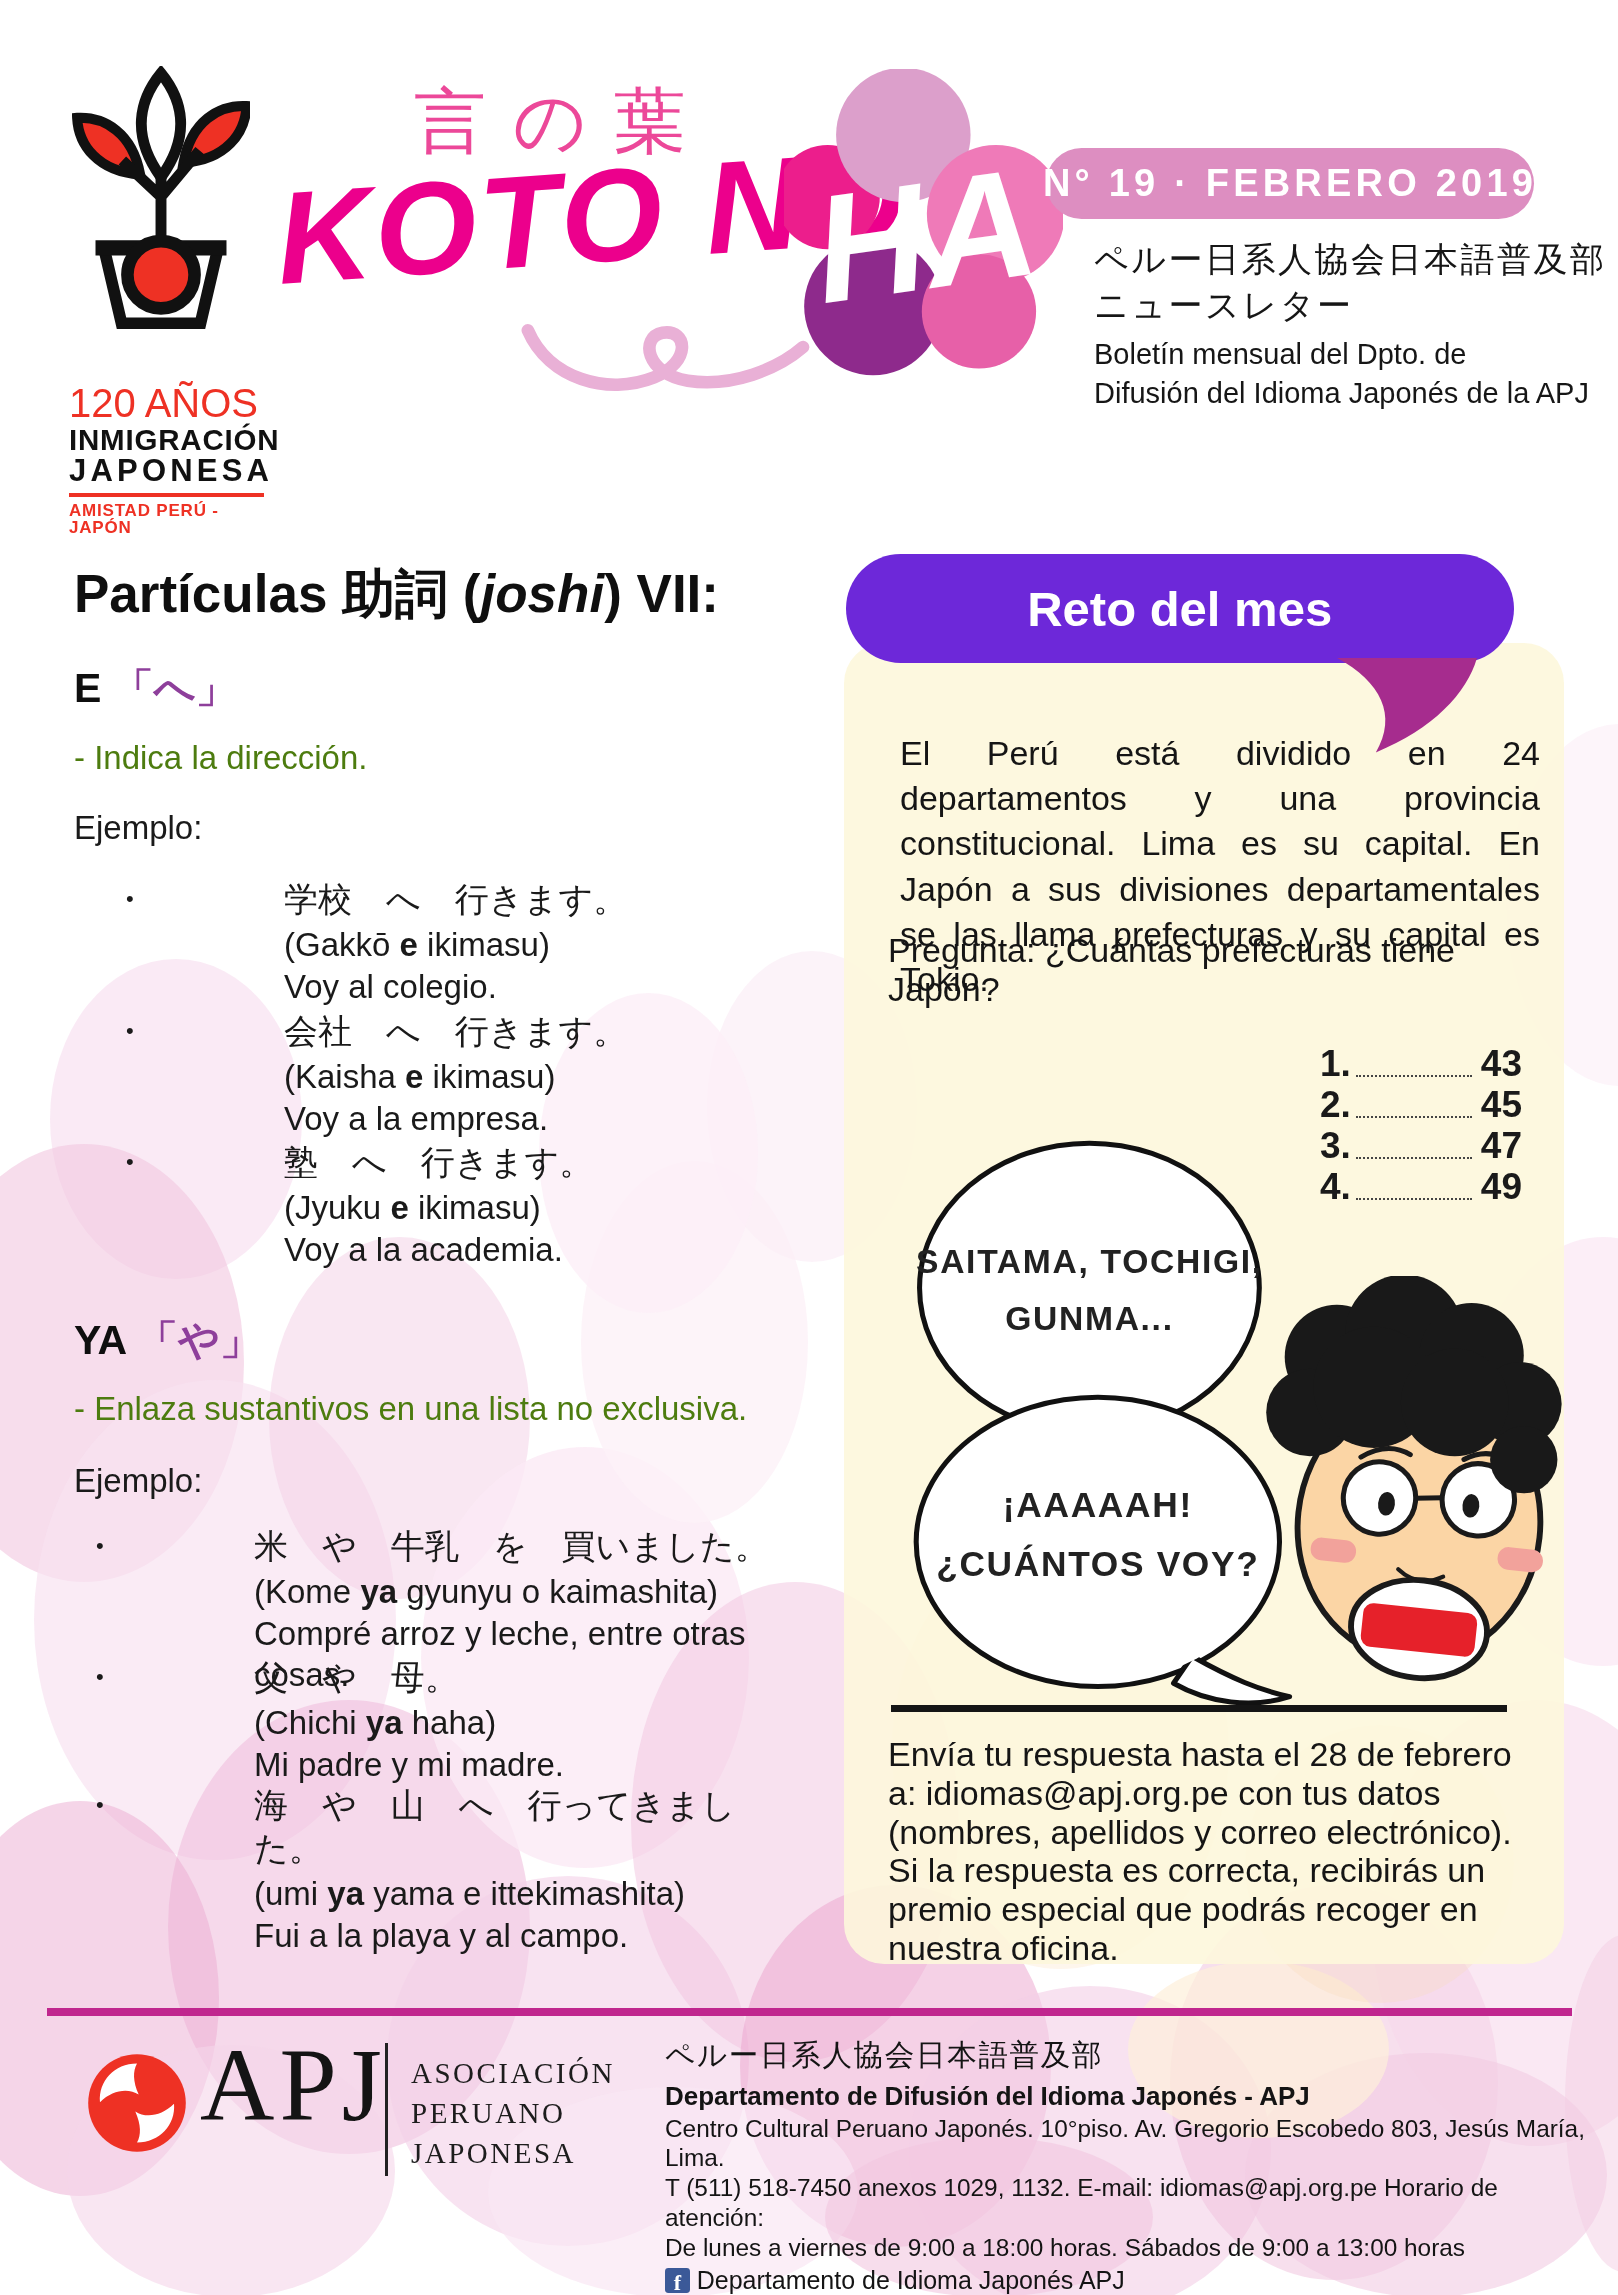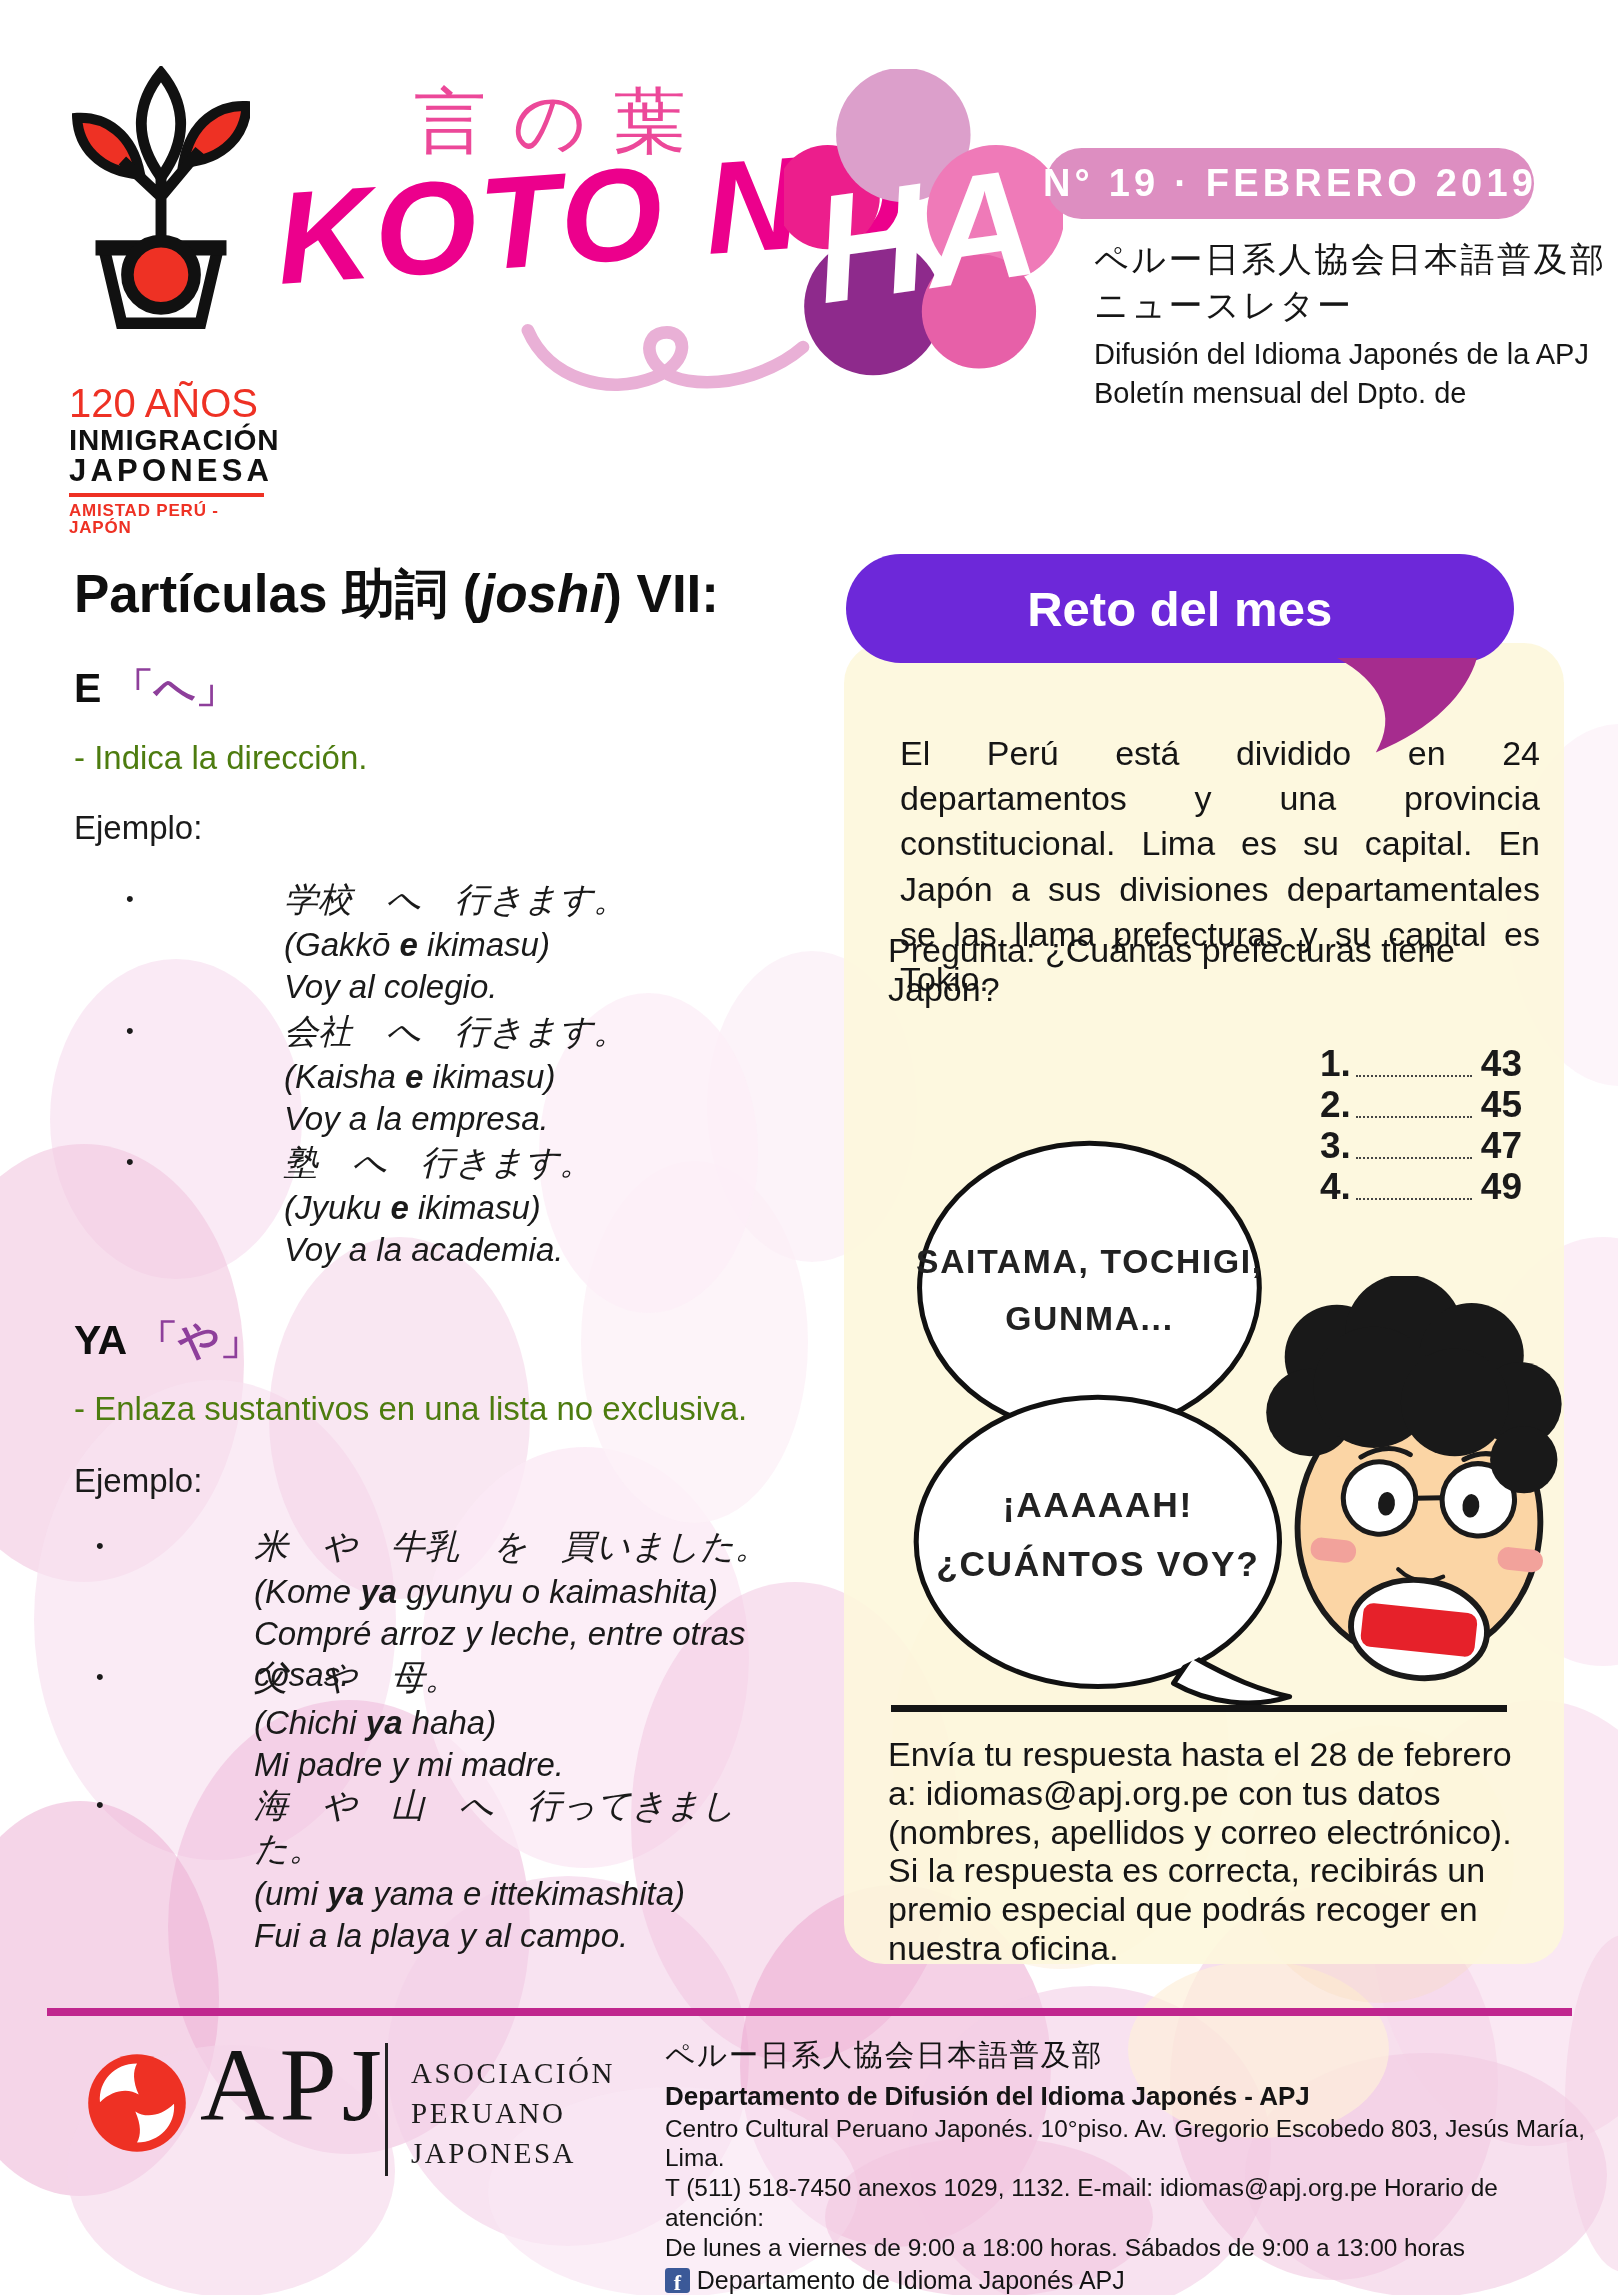--- a/index.html
+++ b/index.html
@@ -30,21 +30,21 @@
   .hdr-sub{left:1094px;top:335px;font-size:29px;line-height:1.33;color:#161616;}
   
   .art{z-index:2;}
   .art-title{left:74px;top:559px;font-size:53px;font-weight:700;color:#0f0f0f;}
   .sec-label{font-size:41px;font-weight:700;color:#0f0f0f;}
   .sec-label .bracket{color:#8e3f9b;}
   .sec-def{font-size:33px;color:#4d7c0f;}
   .sec-ej{font-size:33px;color:#1a1a1a;}
   .ex-item{line-height:1.26;}
   .ex-item .bullet{position:absolute;left:0;top:6.7px;font-size:22px;}
-  .ex-item .lines{margin-left:158px;font-style:italic;}
+  .ex-item .lines{margin-left:158px;}
   .ex-jp{font-size:34px;margin-bottom:3.4px;}
   .ex-ro,.ex-es{font-size:33px;}
   
   .reto-col{left:844px;top:554px;width:720px;height:1412px;z-index:2;}
   .reto-box{position:absolute;left:0;top:89px;width:720px;height:1321px;border-radius:40px;
             background:rgba(253,247,219,0.90);}
   .reto-pill{position:absolute;left:1.7px;top:0;width:668px;height:109px;border-radius:55px;
              background:#6d28d9;color:#fff;font-size:49px;font-weight:700;display:flex;
              align-items:center;justify-content:center;}
   .reto-tail{position:absolute;left:488px;top:104px;}
@@ -152,22 +152,22 @@
     <text x="38" y="262" font-size="182" font-weight="800" font-style="italic" fill="#ffffff" transform="rotate(-8 160 210)">HA</text>
   </svg>
 
   <div class="abs hdr badge">N° 19  ·  FEBRERO 2019</div>
 
   <div class="abs hdr hdr-jp">
     <div>ペルー日系人協会日本語普及部</div>
     <div>ニュースレター</div>
   </div>
   <div class="abs hdr hdr-sub">
+    <div>Boletín mensual del Dpto. de</div>
     <div>Difusión del Idioma Japonés de la APJ</div>
-    <div>Boletín mensual del Dpto. de</div>
   </div>
 
   <h1 class="abs art art-title" style="margin:0;">Partículas 助詞 (<i>joshi</i>) VII:</h1>
 
   <div class="abs art sec-label" style="left:74px;top:661px;">
     <span>E</span>
     <span class="bracket">「へ」</span>
   </div>
   <div class="abs art sec-def" style="left:74px;top:739px;">-  Indica la dirección.</div>
   <div class="abs art sec-ej" style="left:74px;top:809px;">Ejemplo:</div>

